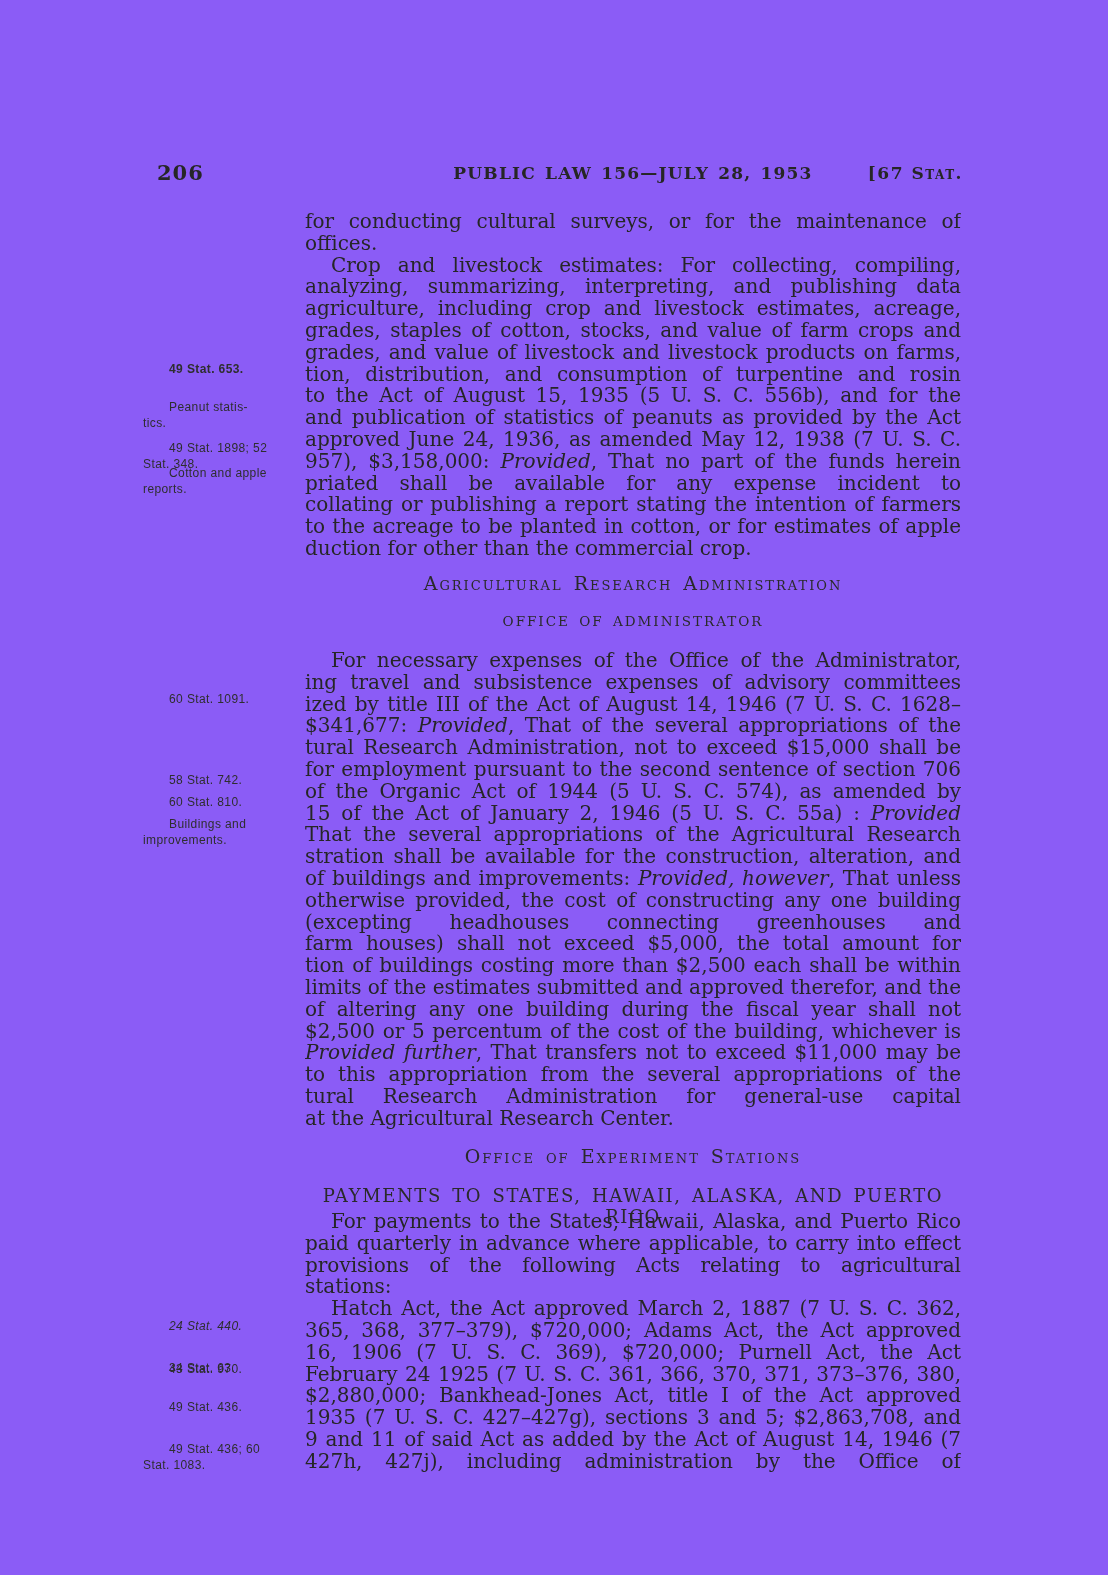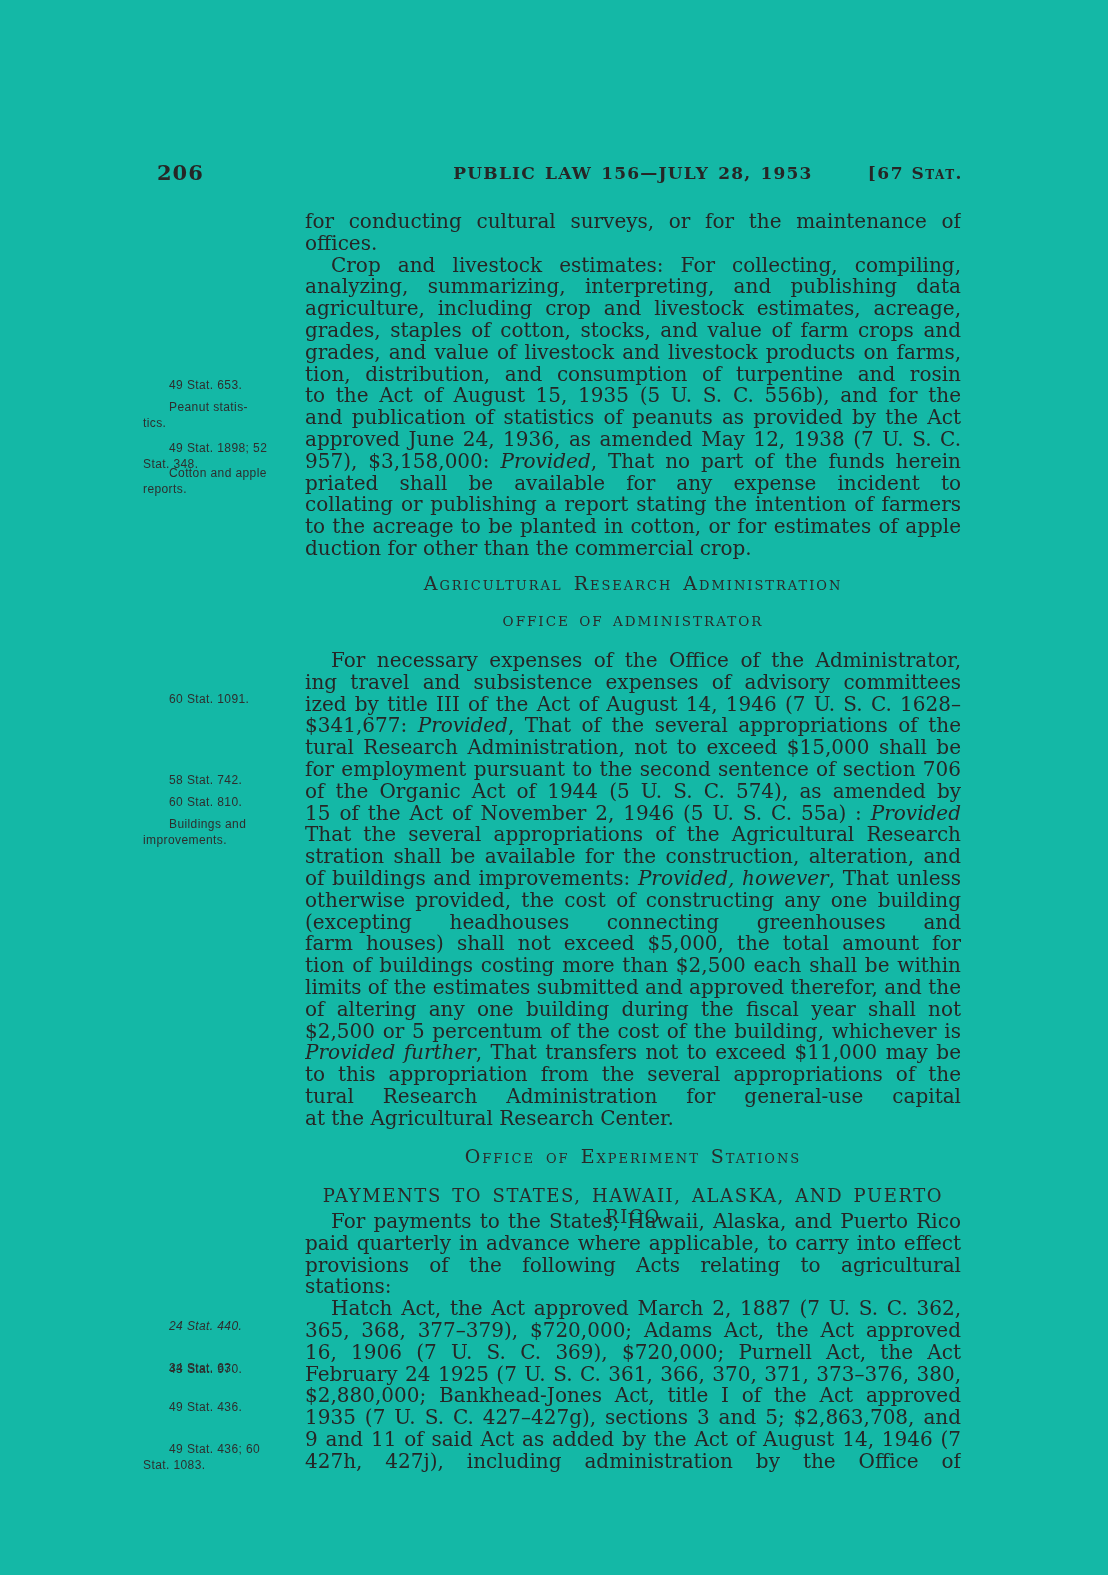--- a/index.html
+++ b/index.html
@@ -5,21 +5,21 @@
   html, body {
     margin: 0;
     padding: 0;
     background: #e8e8e6;
   }
   .page {
     position: relative;
     width: 1108px;
     height: 1575px;
     margin: 0 auto;
-    background: #14b8a6;
+    background: #8b5cf6;
     color: #262626;
     font-family: "DejaVu Serif", "Liberation Serif", serif;
     overflow: hidden;
   }
   
   .page-number {
     position: absolute;
     left: 157px;
     top: 160px;
     font-size: 21px;
@@ -111,21 +111,21 @@
 </head>
 <body>
 
 <div class="page">
 
   <div class="page-number">206</div>
   <div class="running-title">PUBLIC LAW 156—JULY 28, 1953</div>
   <div class="stat-cite">[67 Stat.</div>
 
   <div class="margin-col">
-      <div class="note" style="top: 377px;">
+      <div class="note" style="top: 361px; font-weight: bold;">
         <span class="note-line first">49 Stat. 653.</span>
       </div>
       <div class="note" style="top: 399px;">
         <span class="note-line first">Peanut statis-</span>
         <span class="note-line">tics.</span>
       </div>
       <div class="note" style="top: 440px;">
         <span class="note-line first">49 Stat. 1898; 52</span>
         <span class="note-line">Stat. 348.</span>
       </div>
@@ -188,21 +188,21 @@
         <div class="bl end"><span>duction for other than the commercial crop.</span></div>
       </div>
       <div class="block" style="top: 650px;">
         <div class="bl ind"><span>For necessary expenses of the Office of the Administrator, includ-</span></div>
         <div class="bl"><span>ing travel and subsistence expenses of advisory committees author-</span></div>
         <div class="bl"><span>ized by title III of the Act of August 14, 1946 (7 U. S. C. 1628–1629),</span></div>
         <div class="bl"><span>$341,677: </span><span class="it">Provided</span><span>, That of the several appropriations of the Agricul-</span></div>
         <div class="bl"><span>tural Research Administration, not to exceed $15,000 shall be available</span></div>
         <div class="bl"><span>for employment pursuant to the second sentence of section 706 (a)</span></div>
         <div class="bl"><span>of the Organic Act of 1944 (5 U. S. C. 574), as amended by section</span></div>
-        <div class="bl"><span>15 of the Act of November 2, 1946 (5 U. S. C. 55a) : </span><span class="it">Provided further,</span></div>
+        <div class="bl"><span>15 of the Act of January 2, 1946 (5 U. S. C. 55a) : </span><span class="it">Provided further,</span></div>
         <div class="bl"><span>That the several appropriations of the Agricultural Research Admini-</span></div>
         <div class="bl"><span>stration shall be available for the construction, alteration, and repair</span></div>
         <div class="bl"><span>of buildings and improvements: </span><span class="it">Provided, however</span><span>, That unless</span></div>
         <div class="bl"><span>otherwise provided, the cost of constructing any one building</span></div>
         <div class="bl"><span>(excepting headhouses connecting greenhouses and experimental</span></div>
         <div class="bl"><span>farm houses) shall not exceed $5,000, the total amount for construc-</span></div>
         <div class="bl"><span>tion of buildings costing more than $2,500 each shall be within the</span></div>
         <div class="bl"><span>limits of the estimates submitted and approved therefor, and the cost</span></div>
         <div class="bl"><span>of altering any one building during the fiscal year shall not exceed</span></div>
         <div class="bl"><span>$2,500 or 5 percentum of the cost of the building, whichever is greater:</span></div>

